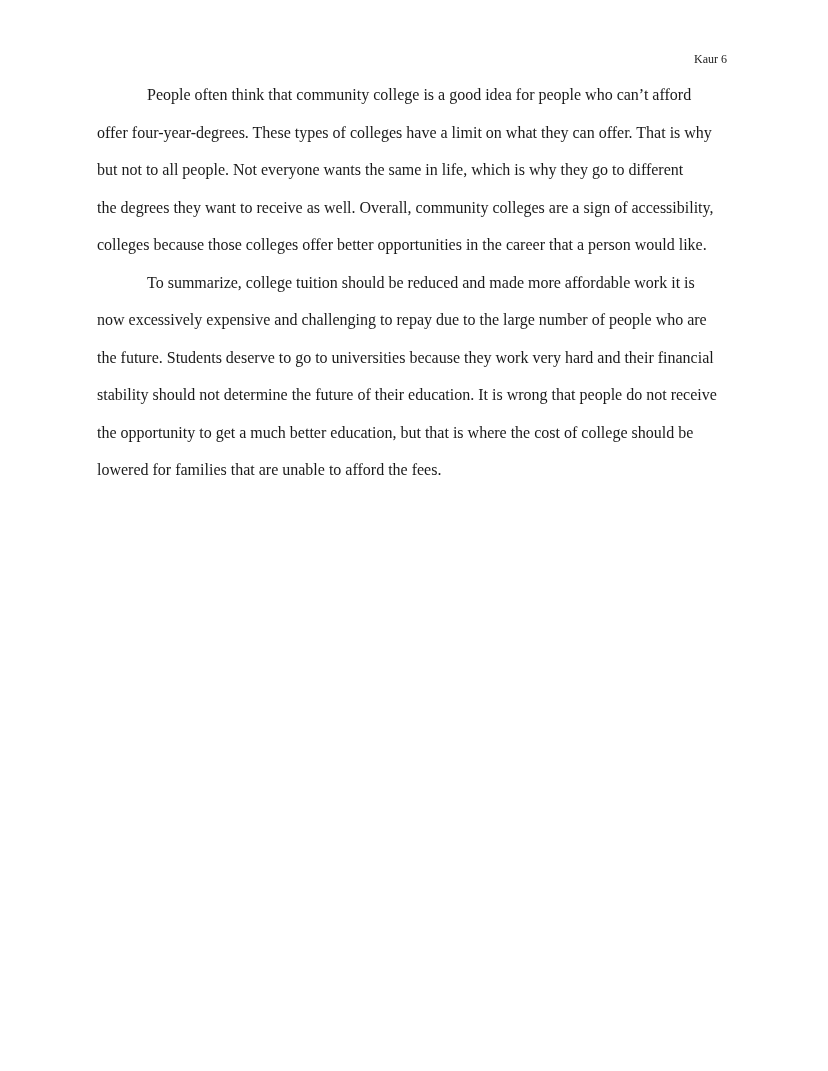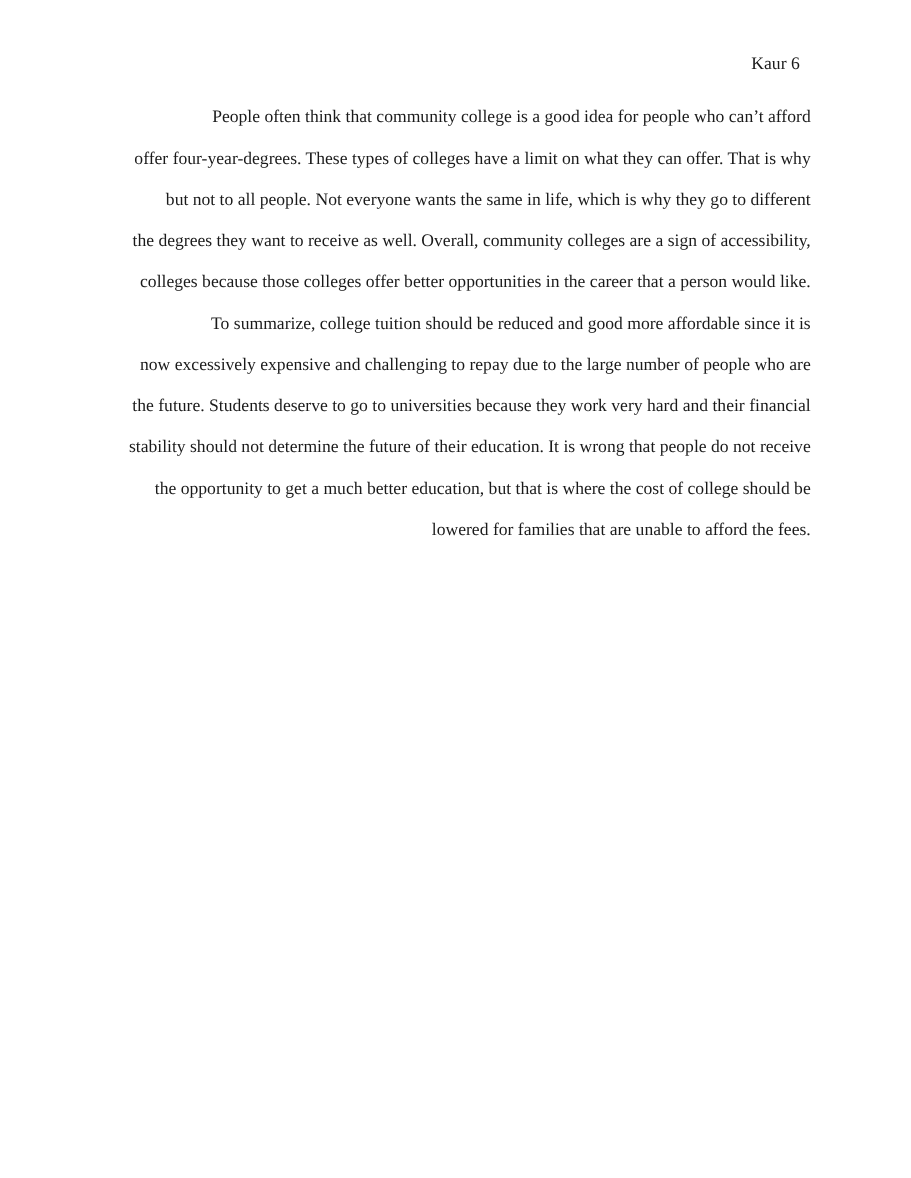--- a/index.html
+++ b/index.html
@@ -19,30 +19,29 @@
       position: absolute;
       left: 0; top: 0;
       width: 828px;
       height: 1071px;
       background: #ffffff;
     }
     .header {
       position: absolute;
       right: 101px;
       top: 49px;
-      font-size: 16px;
+      font-size: 12px;
       line-height: 20px;
       white-space: nowrap;
     }
     .body-text {
       position: absolute;
       left: 97px;
-      top: 96px;
+      top: 84px;
       width: 640px;
-      text-align: right;
     }
     .line {
       display: block;
       height: 37.5px;
       line-height: 22px;
       font-size: 16px;
       white-space: nowrap;
     }
     .line.indent {
       padding-left: 50px;
@@ -56,21 +55,21 @@
 
   <div class="body-text">
     <div>
       <span class="line indent">People often think that community college is a good idea for people who can’t afford</span>
       <span class="line">offer four-year-degrees. These types of colleges have a limit on what they can offer. That is why</span>
       <span class="line">but not to all people. Not everyone wants the same in life, which is why they go to different</span>
       <span class="line">the degrees they want to receive as well. Overall, community colleges are a sign of accessibility,</span>
       <span class="line">colleges because those colleges offer better opportunities in the career that a person would like.</span>
     </div>
     <div>
-      <span class="line indent">To summarize, college tuition should be reduced and good more affordable since it is</span>
+      <span class="line indent">To summarize, college tuition should be reduced and made more affordable work it is</span>
       <span class="line">now excessively expensive and challenging to repay due to the large number of people who are</span>
       <span class="line">the future. Students deserve to go to universities because they work very hard and their financial</span>
       <span class="line">stability should not determine the future of their education. It is wrong that people do not receive</span>
       <span class="line">the opportunity to get a much better education, but that is where the cost of college should be</span>
       <span class="line">lowered for families that are unable to afford the fees.</span>
     </div>
   </div>
 </div>
 
 </body></html>

